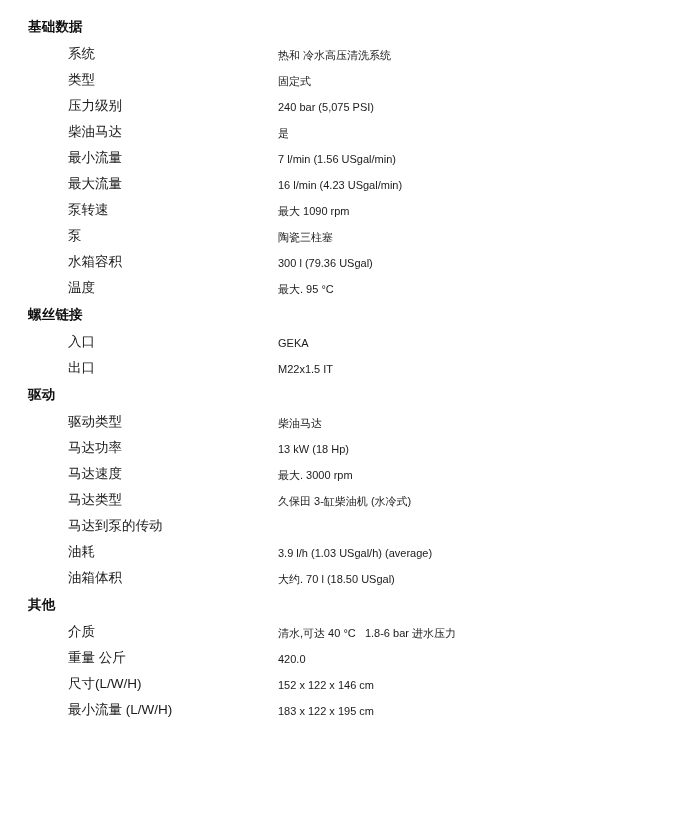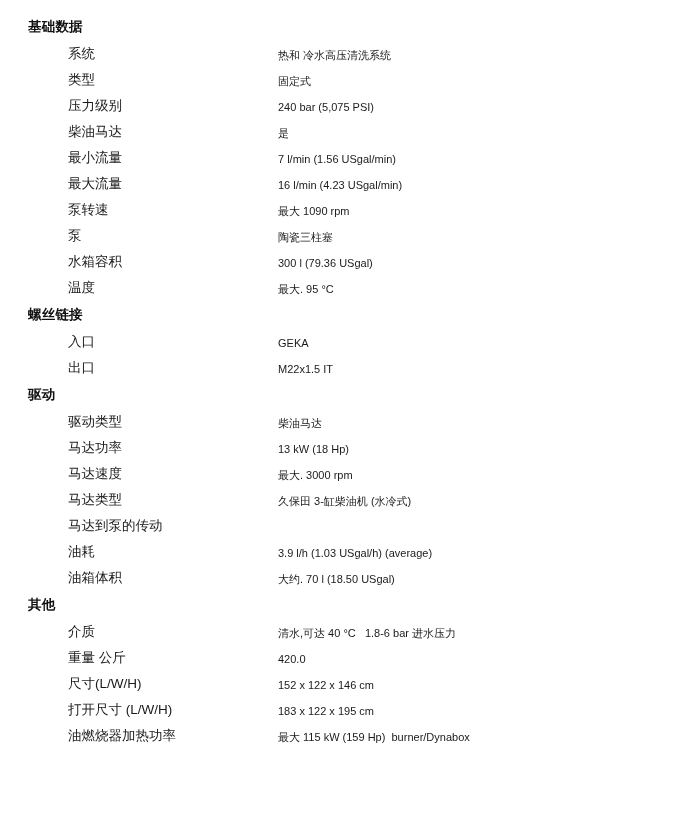--- a/index.html
+++ b/index.html
@@ -145,21 +145,17 @@
   </div>
   <div class="spec-row">
     <div class="spec-label">重量 公斤</div>
     <div class="spec-value">420.0</div>
   </div>
   <div class="spec-row">
     <div class="spec-label">尺寸(L/W/H)</div>
     <div class="spec-value">152 x 122 x 146 cm</div>
   </div>
   <div class="spec-row">
-    <div class="spec-label">打开尺寸 (L/W/H)</div>
+    <div class="spec-label">最小流量 (L/W/H)</div>
     <div class="spec-value">183 x 122 x 195 cm</div>
-  </div>
-  <div class="spec-row">
-    <div class="spec-label">油燃烧器加热功率</div>
-    <div class="spec-value">最大 115 kW (159 Hp)  burner/Dynabox</div>
   </div>
 
 </div>
 
 </body></html>

